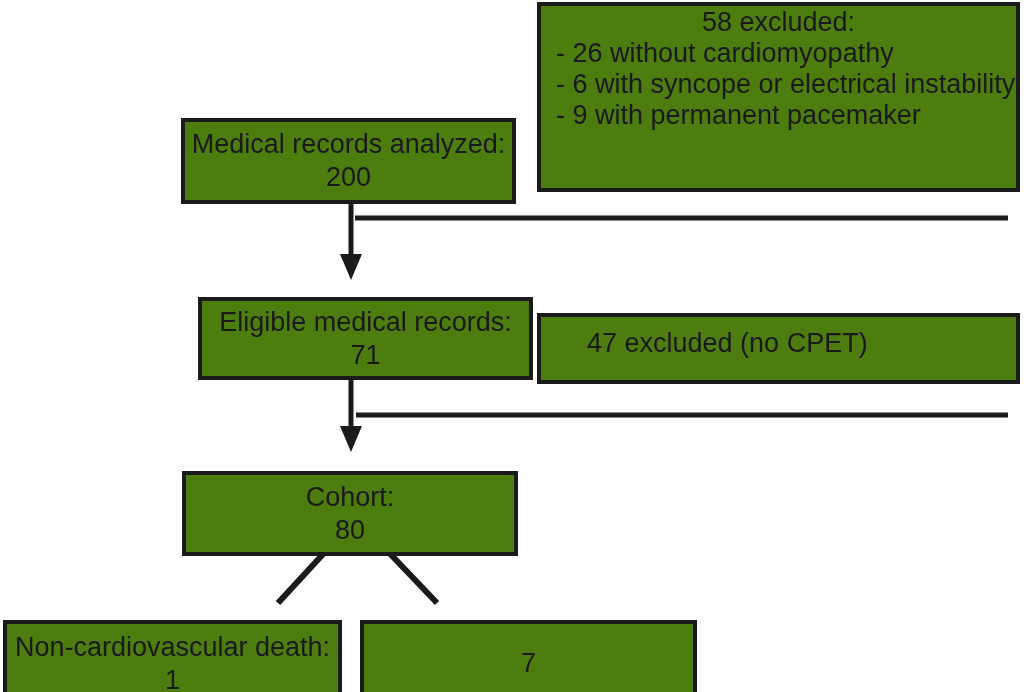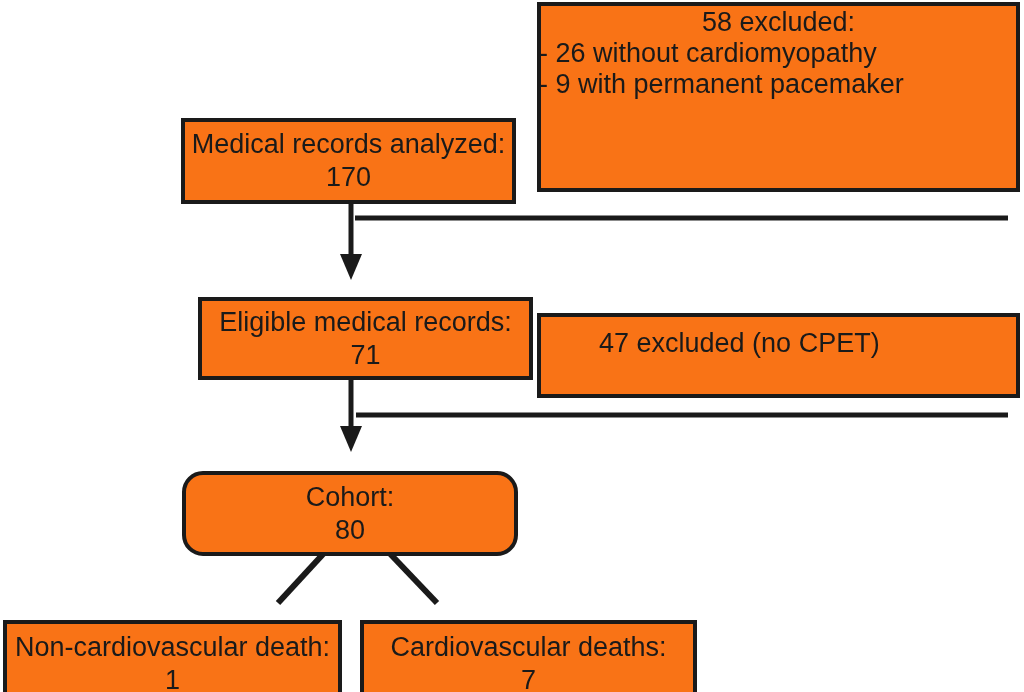--- a/index.html
+++ b/index.html
@@ -21,56 +21,56 @@
     left: 0;
     top: 0;
     width: 1024px;
     height: 692px;
     pointer-events: none;
   }
   .box {
     position: absolute;
     box-sizing: border-box;
     border: 4px solid #1a1a1a;
-    background: #f97316;
+    background: #4d7c0f;
     font-size: 27px;
     line-height: 33px;
   }
   .box.center2 {
     display: flex;
     flex-direction: column;
     justify-content: center;
     align-items: center;
     text-align: center;
     margin-top: 18px;
   }
   .box-medical   { left: 181px; top: 100px; width: 335px; height: 86px; }
   .box-eligible  { left: 198px; top: 279px; width: 335px; height: 83px; }
-  .box-cohort    { left: 182px; top: 453px; width: 336px; height: 85px; border-radius: 21px; }
+  .box-cohort    { left: 182px; top: 453px; width: 336px; height: 85px; }
   .box-noncv     { left: 3px;   top: 602px; width: 339px; height: 87px; }
   .box-cv        { left: 360px; top: 602px; width: 337px; height: 87px; }
 
   .box-excl58 {
     left: 537px; top: 2px; width: 483px; height: 190px;
     line-height: 31px;
     padding-top: 1px;
   }
   .excl58-title {
     text-align: center;
   }
   .excl-item {
+    padding-left: 27px;
     text-indent: -12px;
-    margin-left: 10px;
   }
   .excl-item.nowrap { white-space: nowrap; }
 
   .box-excl47 {
-    left: 537px; top: 313px; width: 483px; height: 85px;
+    left: 537px; top: 313px; width: 483px; height: 71px;
     padding-top: 10px;
-    padding-left: 58px;
+    padding-left: 46px;
   }
 </style>
 </head>
 <body>
 
 <div class="canvas">
 
   <svg class="connectors" viewBox="0 0 1024 692" xmlns="http://www.w3.org/2000/svg">
 
     <line x1="351" y1="188" x2="351" y2="258" stroke="#1a1a1a" stroke-width="5"></line>
@@ -82,26 +82,27 @@
     <path d="M340 426 L362 426 L351 452 Z" fill="#1a1a1a"></path>
 
     <line x1="356" y1="415" x2="1008" y2="415" stroke="#1a1a1a" stroke-width="5"></line>
 
     <line x1="337" y1="539" x2="278" y2="603" stroke="#1a1a1a" stroke-width="6"></line>
     <line x1="376" y1="539" x2="437" y2="603" stroke="#1a1a1a" stroke-width="6"></line>
   </svg>
 
   <div class="box center2 box-medical">
     <div>Medical records analyzed:</div>
-    <div>170</div>
+    <div>200</div>
   </div>
 
   <div class="box box-excl58">
     <div class="excl58-title">58 excluded:</div>
     <div class="excl-item nowrap">- 26 without cardiomyopathy</div>
+    <div class="excl-item nowrap">- 6 with syncope or electrical instability</div>
     <div class="excl-item nowrap">- 9 with permanent pacemaker</div>
   </div>
 
   <div class="box center2 box-eligible">
     <div>Eligible medical records:</div>
     <div>71</div>
   </div>
 
   <div class="box box-excl47">
     <div>47 excluded (no CPET)</div>
@@ -111,17 +112,16 @@
     <div>Cohort:</div>
     <div>80</div>
   </div>
 
   <div class="box center2 box-noncv">
     <div>Non-cardiovascular death:</div>
     <div>1</div>
   </div>
 
   <div class="box center2 box-cv">
-    <div>Cardiovascular deaths:</div>
     <div>7</div>
   </div>
 
 </div>
 
 </body></html>

